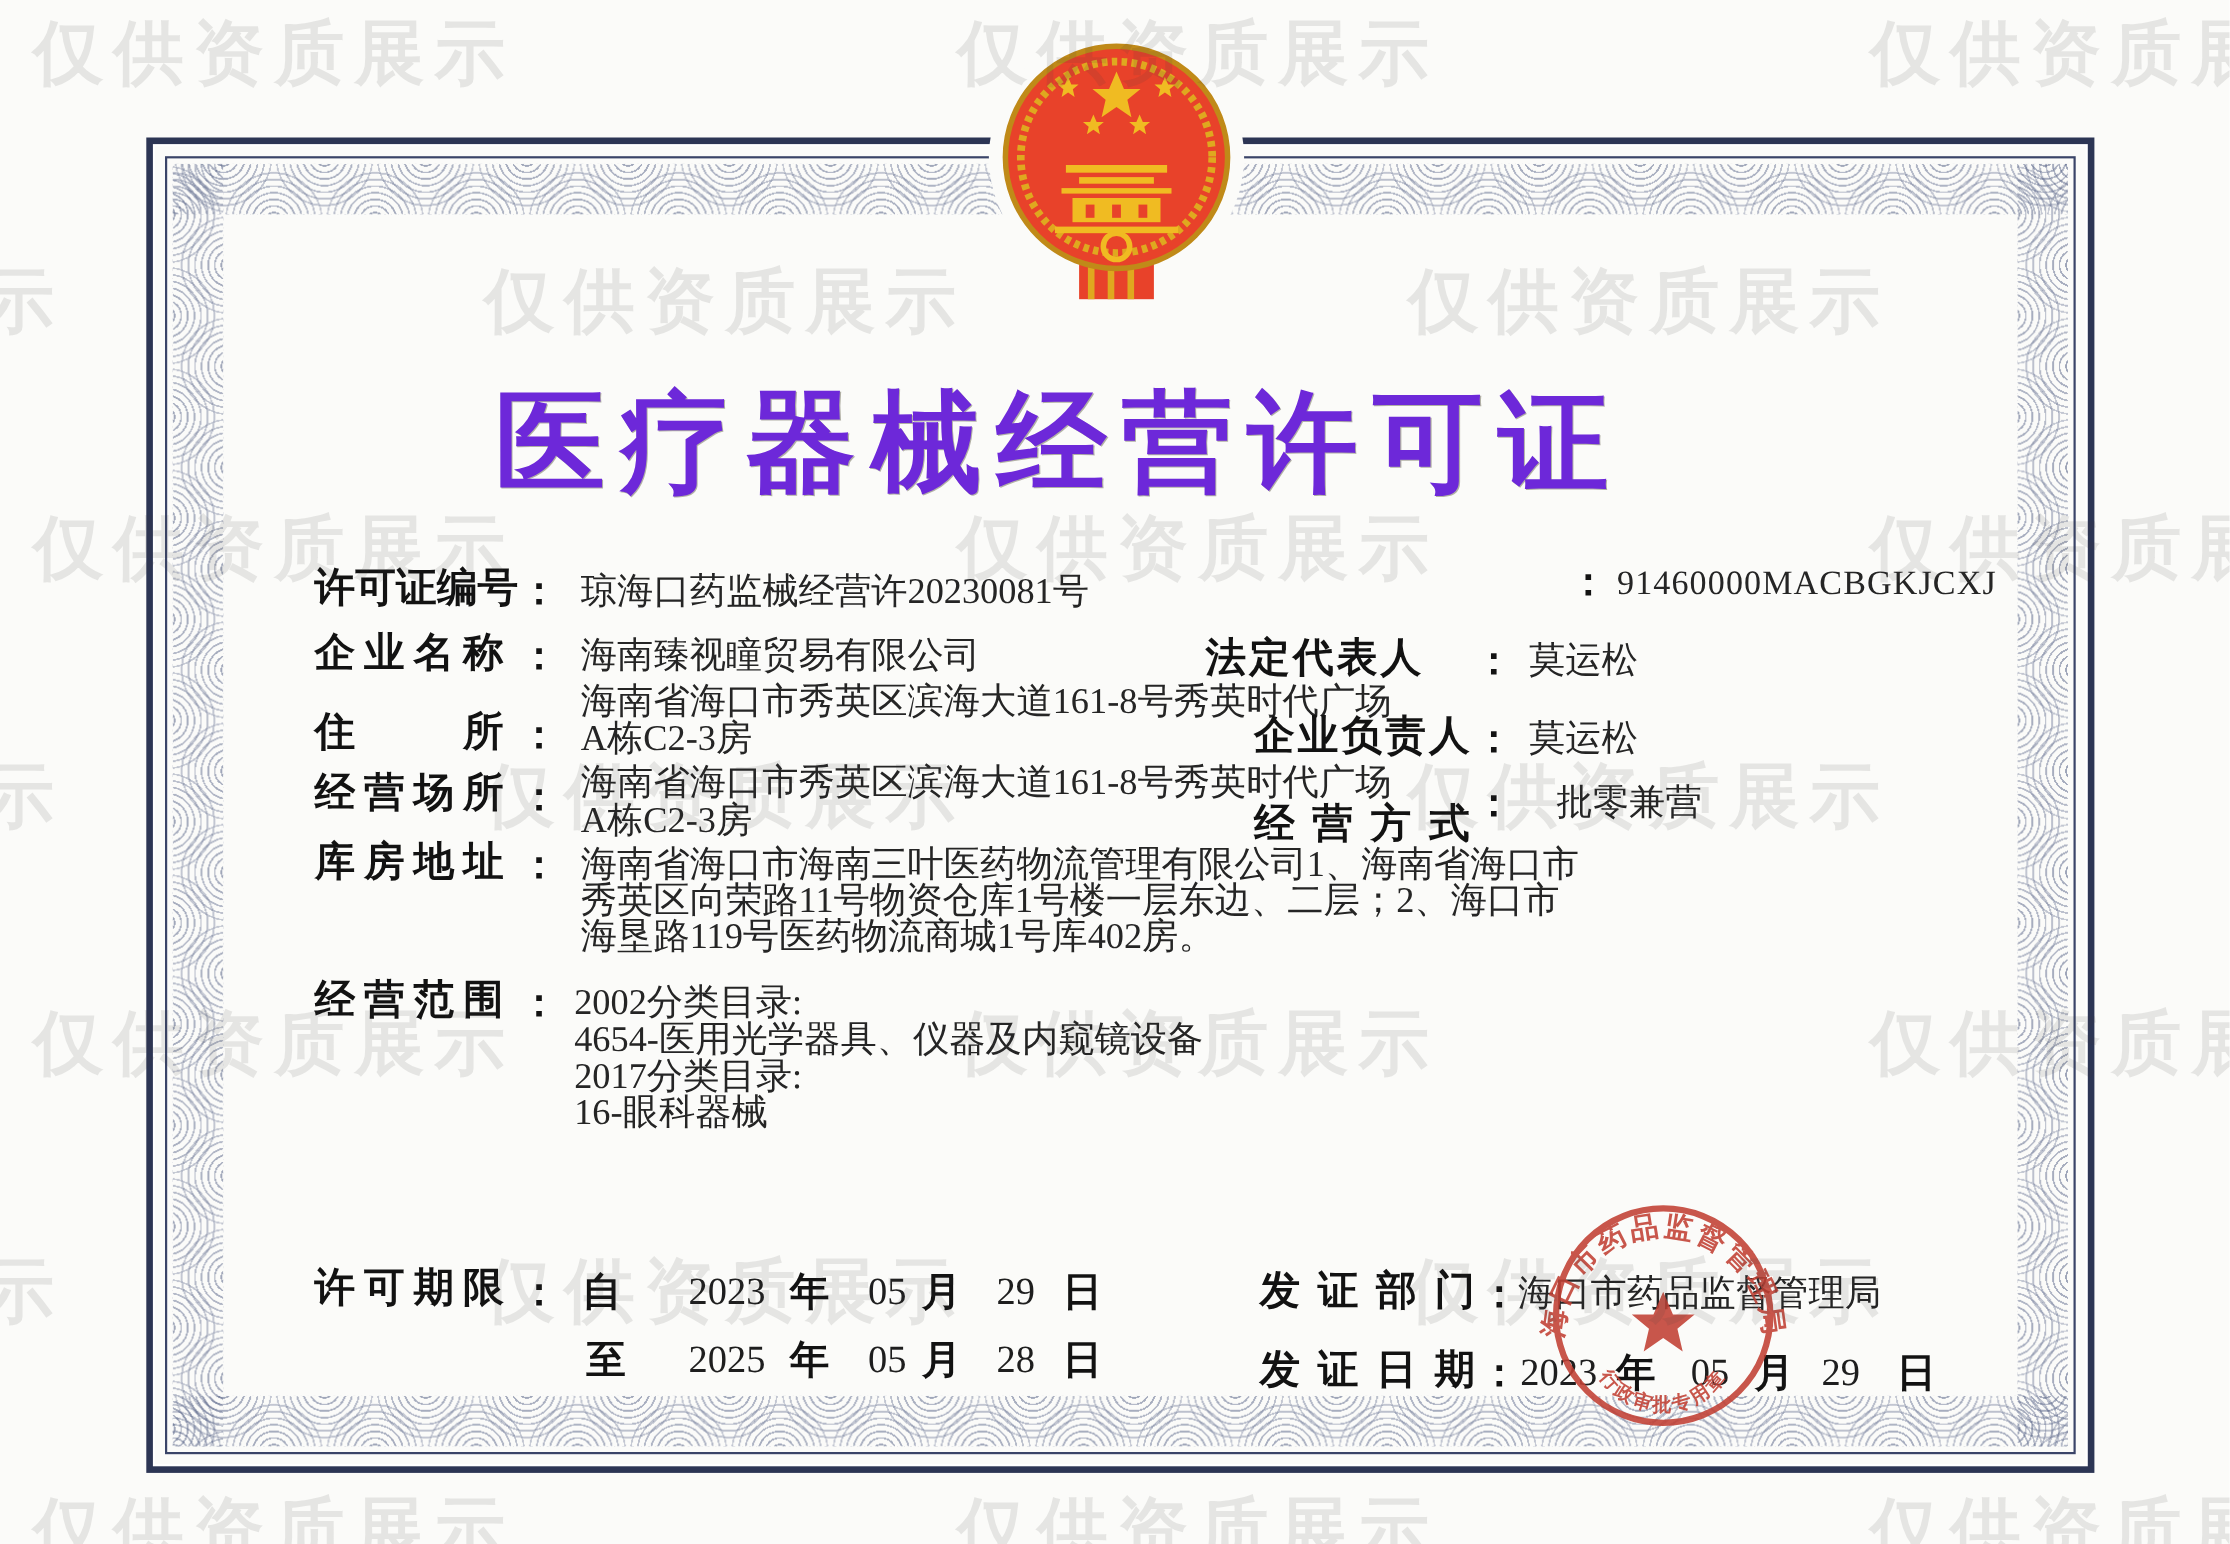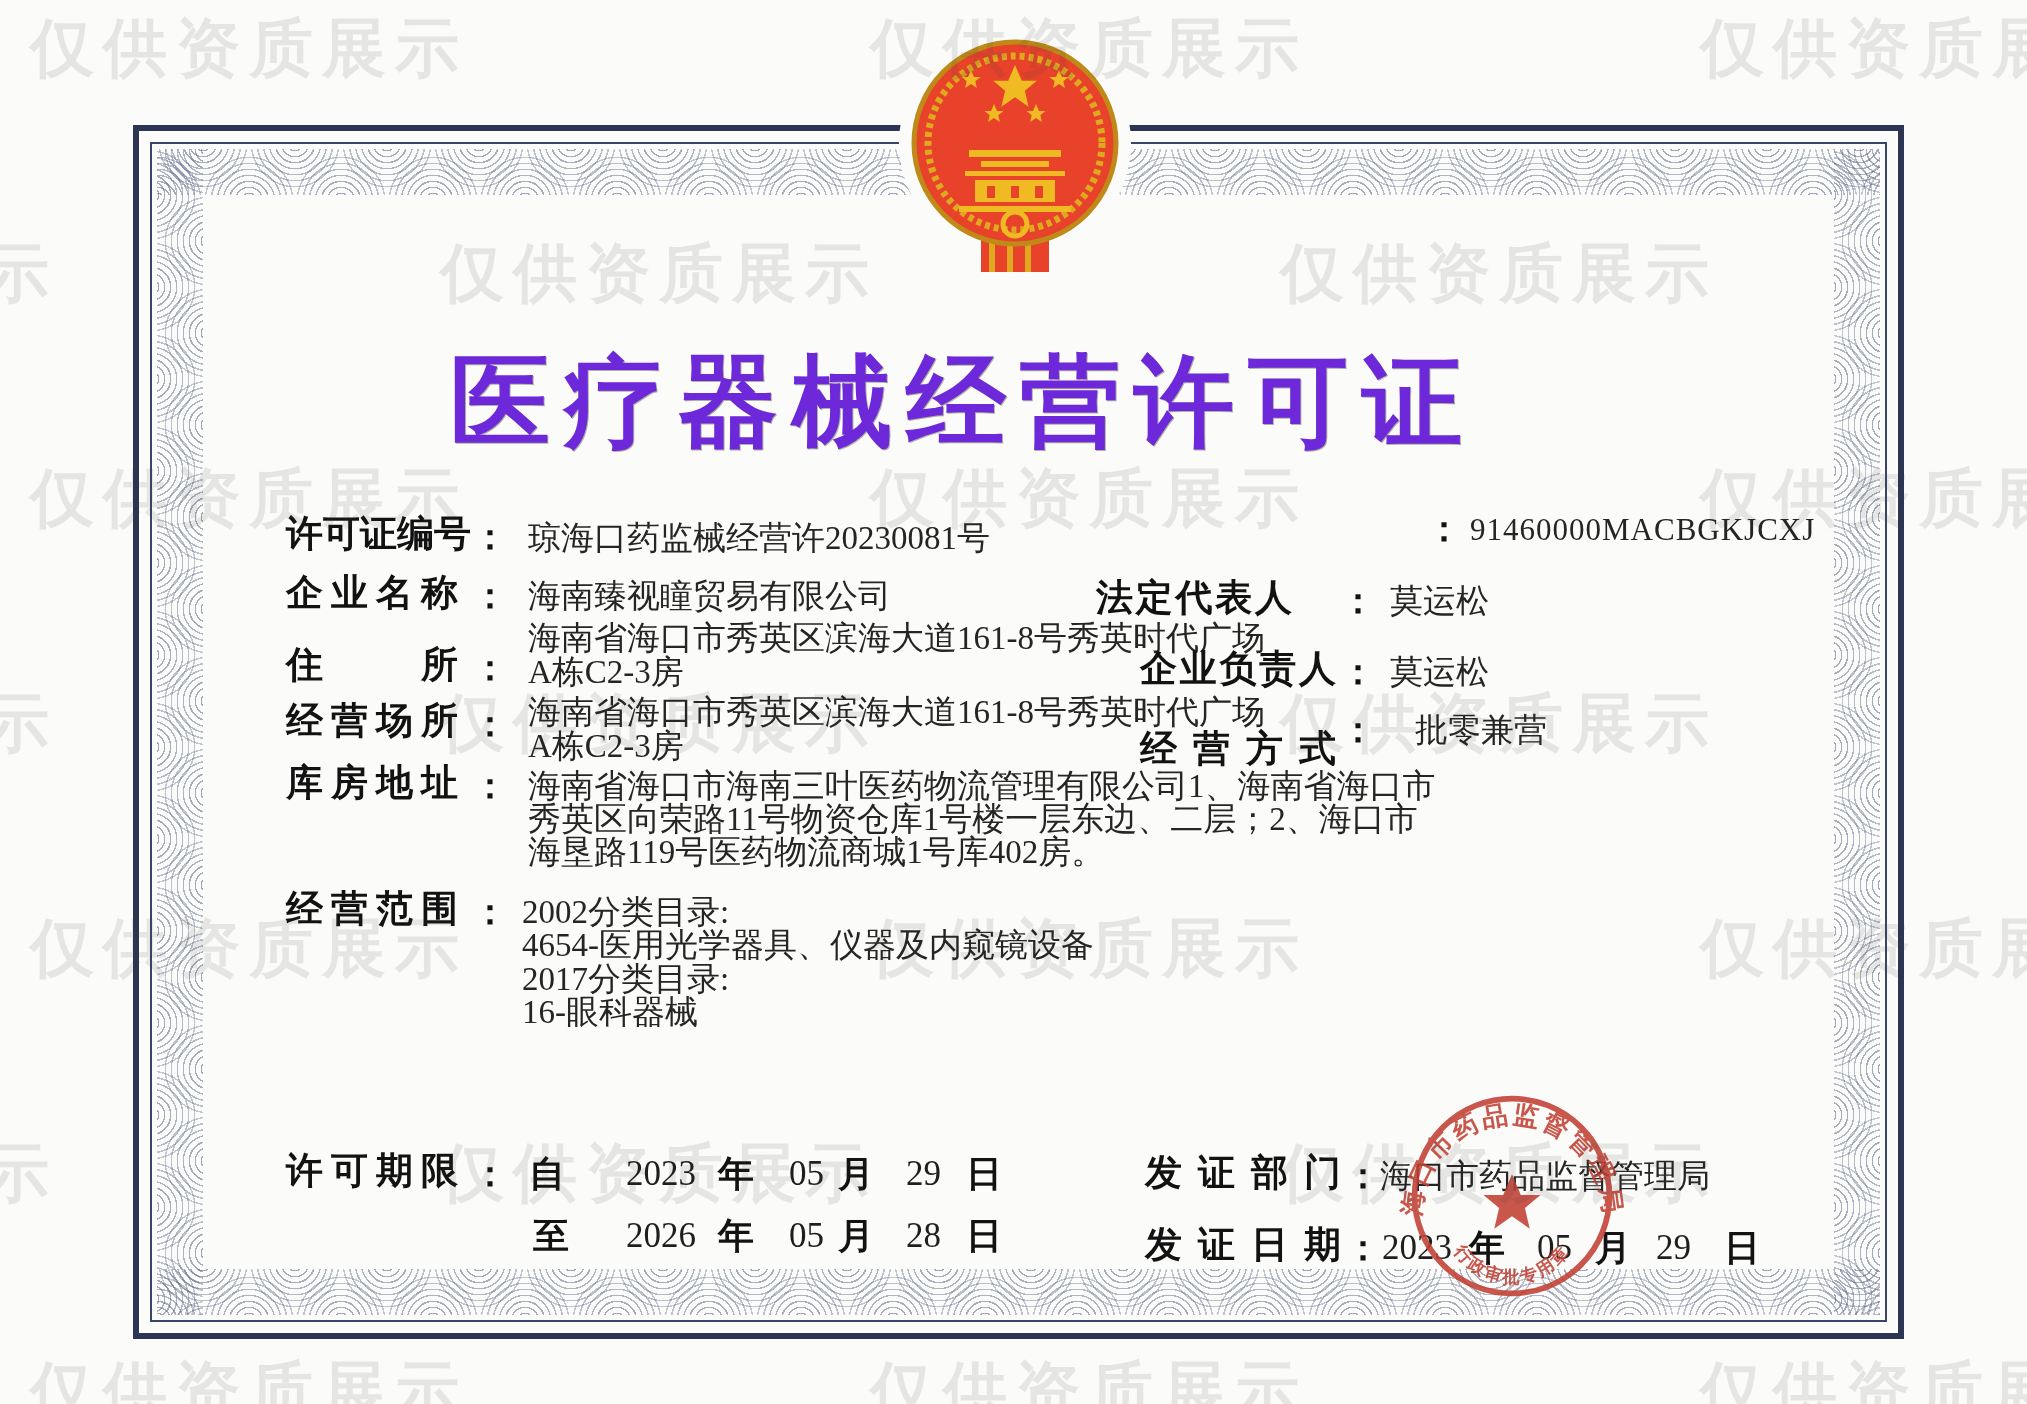--- a/index.html
+++ b/index.html
@@ -138,21 +138,21 @@
   <div class="abs cl" style="left:472px;top:1150px;">：</div>
   <div class="abs cjk-date" style="left:529px;top:1150px;">自</div>
   <div class="abs num" style="left:626px;top:1154px;">2023</div>
   <div class="abs cjk-date" style="left:718px;top:1150px;">年</div>
   <div class="abs num" style="left:789px;top:1154px;">05</div>
   <div class="abs cjk-date" style="left:838px;top:1150px;">月</div>
   <div class="abs num" style="left:906px;top:1154px;">29</div>
   <div class="abs cjk-date" style="left:966px;top:1150px;">日</div>
 
   <div class="abs cjk-date" style="left:533px;top:1212px;">至</div>
-  <div class="abs num" style="left:626px;top:1216px;">2026</div>
+  <div class="abs num" style="left:626px;top:1216px;">2025</div>
   <div class="abs cjk-date" style="left:718px;top:1212px;">年</div>
   <div class="abs num" style="left:789px;top:1216px;">05</div>
   <div class="abs cjk-date" style="left:838px;top:1212px;">月</div>
   <div class="abs num" style="left:906px;top:1216px;">28</div>
   <div class="abs cjk-date" style="left:966px;top:1212px;">日</div>
 
   <div class="abs lb" style="left:1145px;top:1152px;width:196px;">发证部门</div>
   <div class="abs cl" style="left:1345px;top:1152px;">：</div>
   <div class="abs vl" style="left:1380px;top:1160px;">海口市药品监督管理局</div>
 

